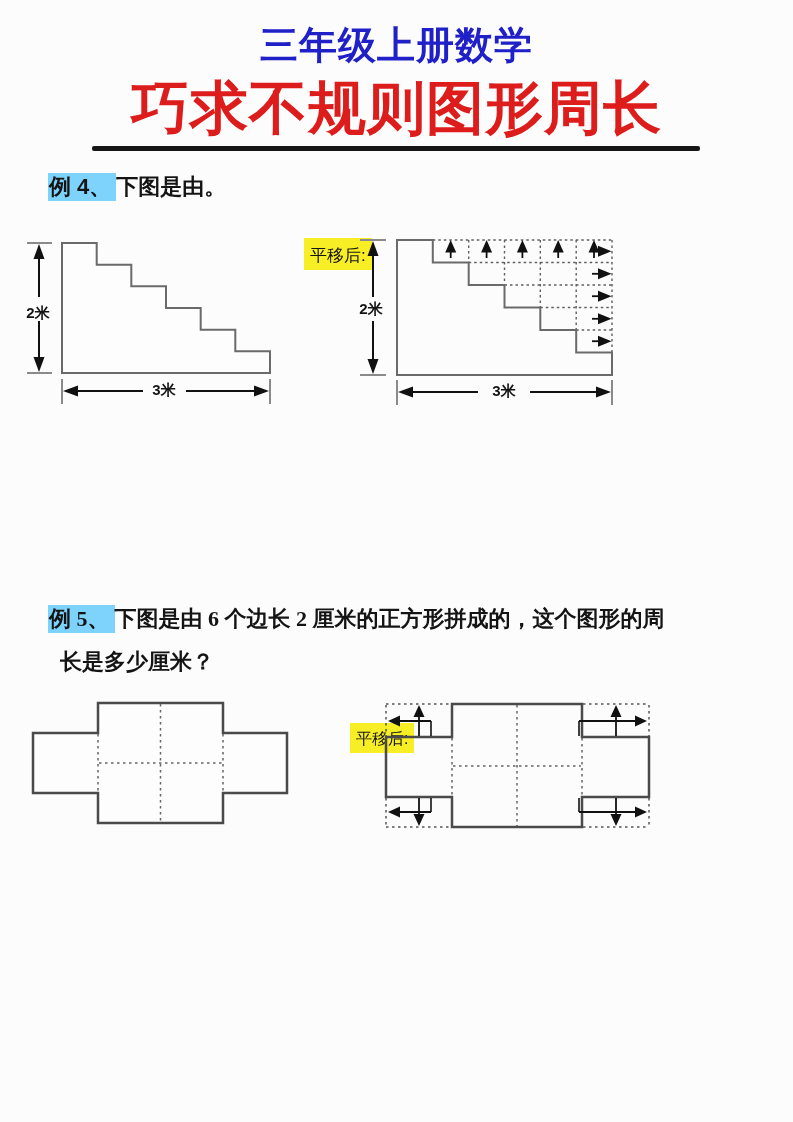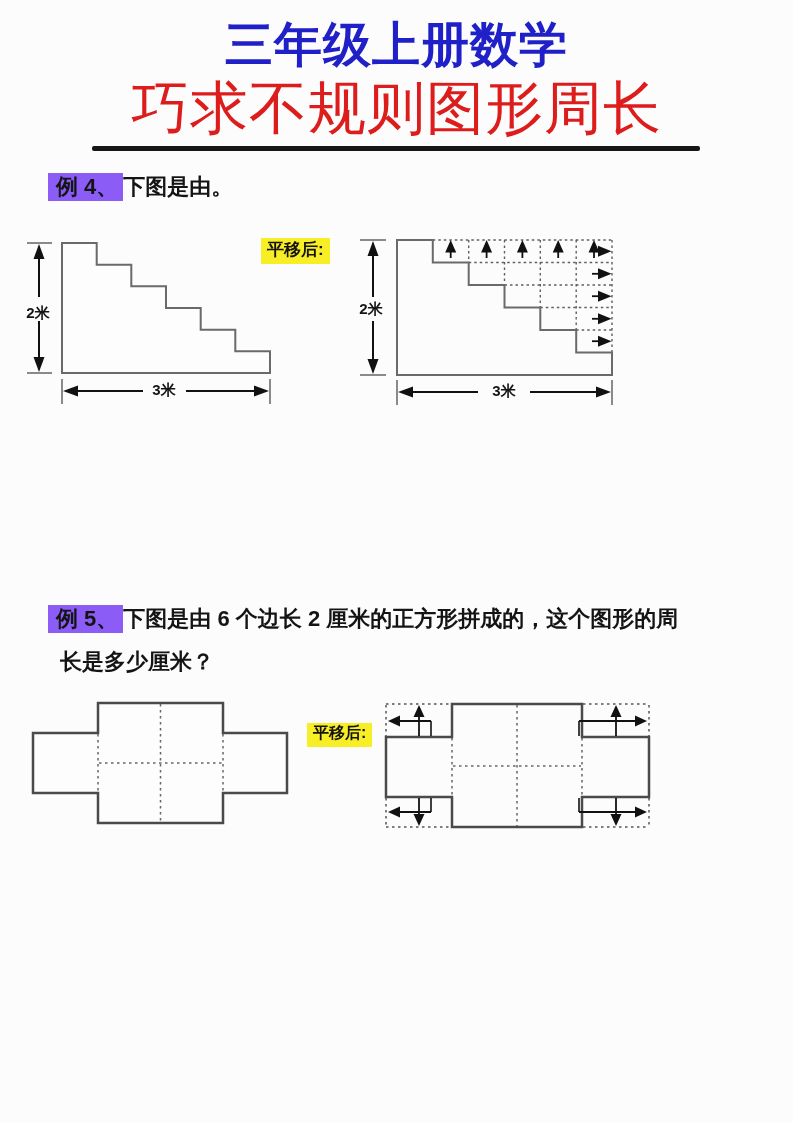--- a/index.html
+++ b/index.html
@@ -8,44 +8,44 @@
     width:793px; height:1122px;
     margin:0 auto;
     background:#fcfcfc;
     font-family:"Liberation Sans","DejaVu Sans",sans-serif;
     color:#151515;
     overflow:hidden;
     border-bottom:3px solid #e3e3e3;
   }
   .title1 {
     position:absolute; top:14px; left:0; width:100%;
-    text-align:center; font-size:48px; font-weight:bold;
+    text-align:center; font-size:38px; font-weight:bold;
     color:#2020c8; letter-spacing:1px; line-height:62px;
   }
   .title2 {
     position:absolute; top:76px; left:0; width:100%;
-    text-align:center; font-size:58px; font-weight:normal;
+    text-align:center; font-size:58px; font-weight:bold;
     color:#dd1c1c; letter-spacing:1px; line-height:64px;
   }
   .divider {
     position:absolute; left:92px; top:146px;
     width:608px; height:5px; background:#161616; border-radius:2px;
   }
   .hl {
-    background:#8b5cf6; padding:1px 5px 2px 8px;
+    background:#7dd3fc; padding:1px 5px 2px 1px;
   }
   .ex-heading {
     position:absolute; font-weight:bold; font-size:22px; color:#141414;
   }
   #ex4-heading { left:48px; top:172px; }
-  #ex5-heading { left:48px; top:602px; width:722px; line-height:34px; }
+  #ex5-heading { left:48px; top:602px; width:722px; line-height:34px;font-family:Liberation Serif, serif; }
   .ex5-line2 { padding-left:12px;margin-top:9px; }
   .translate-label {
-    position:absolute; background:#f7ee26; font-weight:bold;
-    font-size:17px; color:#141414; padding:0 6px 3px 6px;
+    position:absolute; background:#f7ee26; font-weight:normal;
+    font-size:17px; color:#141414; padding:6px 6px 3px 6px;margin-left:43px;
   }
   #translate-1 { left:261px; top:238px; }
   #translate-2 { left:307px; top:723px; font-size:16px; }
   svg { position:absolute; overflow:visible; }
   svg text {
     font-family:"Liberation Sans","DejaVu Sans",sans-serif;
     font-size:15px; font-weight:bold; fill:#141414;
   }
 </style>
 </head>

